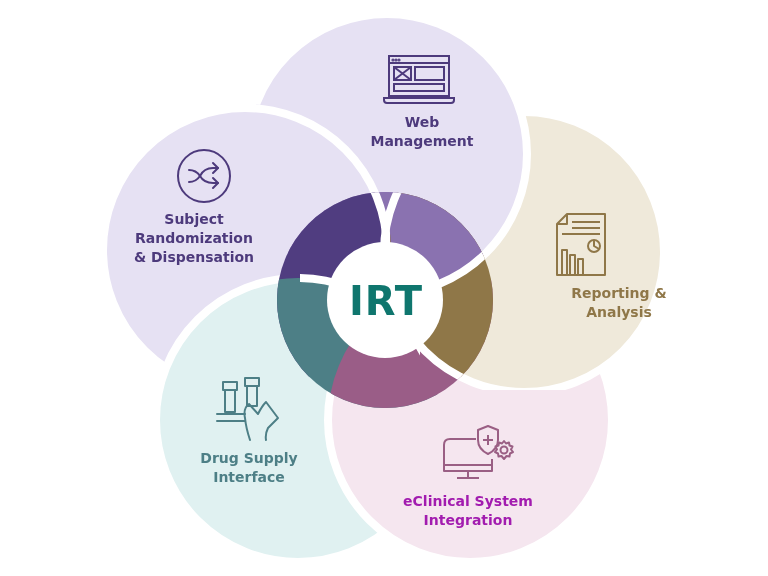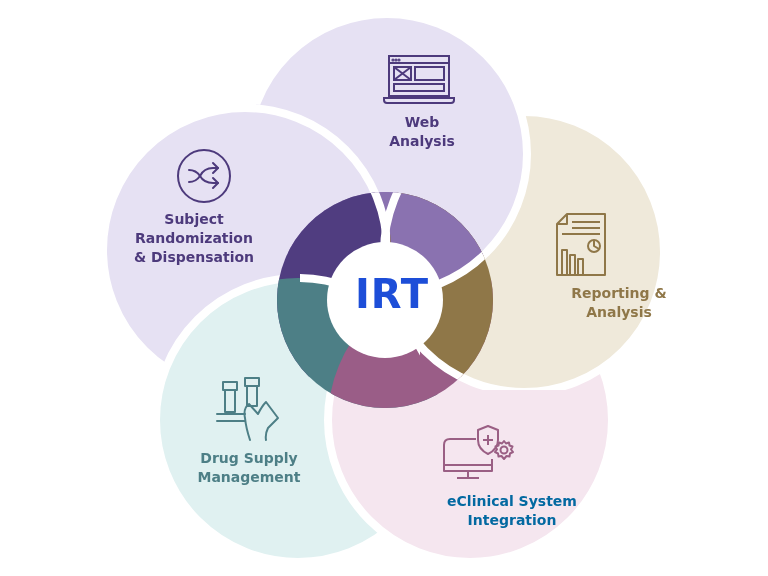--- a/index.html
+++ b/index.html
@@ -120,23 +120,23 @@
     <line x1="457" y1="478" x2="479" y2="478"></line>
     <path d="M488,426 L478,430 V440 Q478,449 488,454 Q498,449 498,440 V430 Z"></path>
     <line x1="488" y1="435" x2="488" y2="445"></line>
     <line x1="483" y1="440" x2="493" y2="440"></line>
     <circle cx="504" cy="450" r="3.5"></circle>
     <path d="M504,441 L506,443.5 L509,442.5 L509.5,445.5 L512.5,446.5 L511,449.5 L513,452 L510,453.5 L509.5,456.5 L506.5,456 L504,459 L501.5,456 L498.5,456.5 L498,453.5 L495,452 L497,449.5 L495.5,446.5 L498.5,445.5 L499,442.5 L502,443.5 Z"></path>
   </g>
 </svg>
 
 <div class="label" style="left:367px; top:113px; width:110px; color:#4d3a7c;">Web
-Analysis</div>
+Management</div>
 <div class="label" style="left:124px; top:210px; width:140px; color:#4d3a7c;">Subject
 Randomization
 &amp; Dispensation</div>
 <div class="label" style="left:526px; top:284px; width:110px; color:#8f7748;margin-left:38px;">Reporting &amp;
 Analysis</div>
 <div class="label" style="left:189px; top:449px; width:120px; color:#4d7f86;">Drug Supply
-Management</div>
-<div class="label" style="left:398px; top:492px; width:140px; color:#0369a1;margin-left:44px;">eClinical System
+Interface</div>
+<div class="label" style="left:398px; top:492px; width:140px; color:#a21caf;">eClinical System
 Integration</div>
-<div class="center-label" style="left:344px; top:271px; width:84px; text-align:center; color:#1d4ed8;margin-left:6px;">IRT</div>
+<div class="center-label" style="left:344px; top:278px; width:84px; text-align:center; color:#0f766e;">IRT</div>
 
 </body></html>

